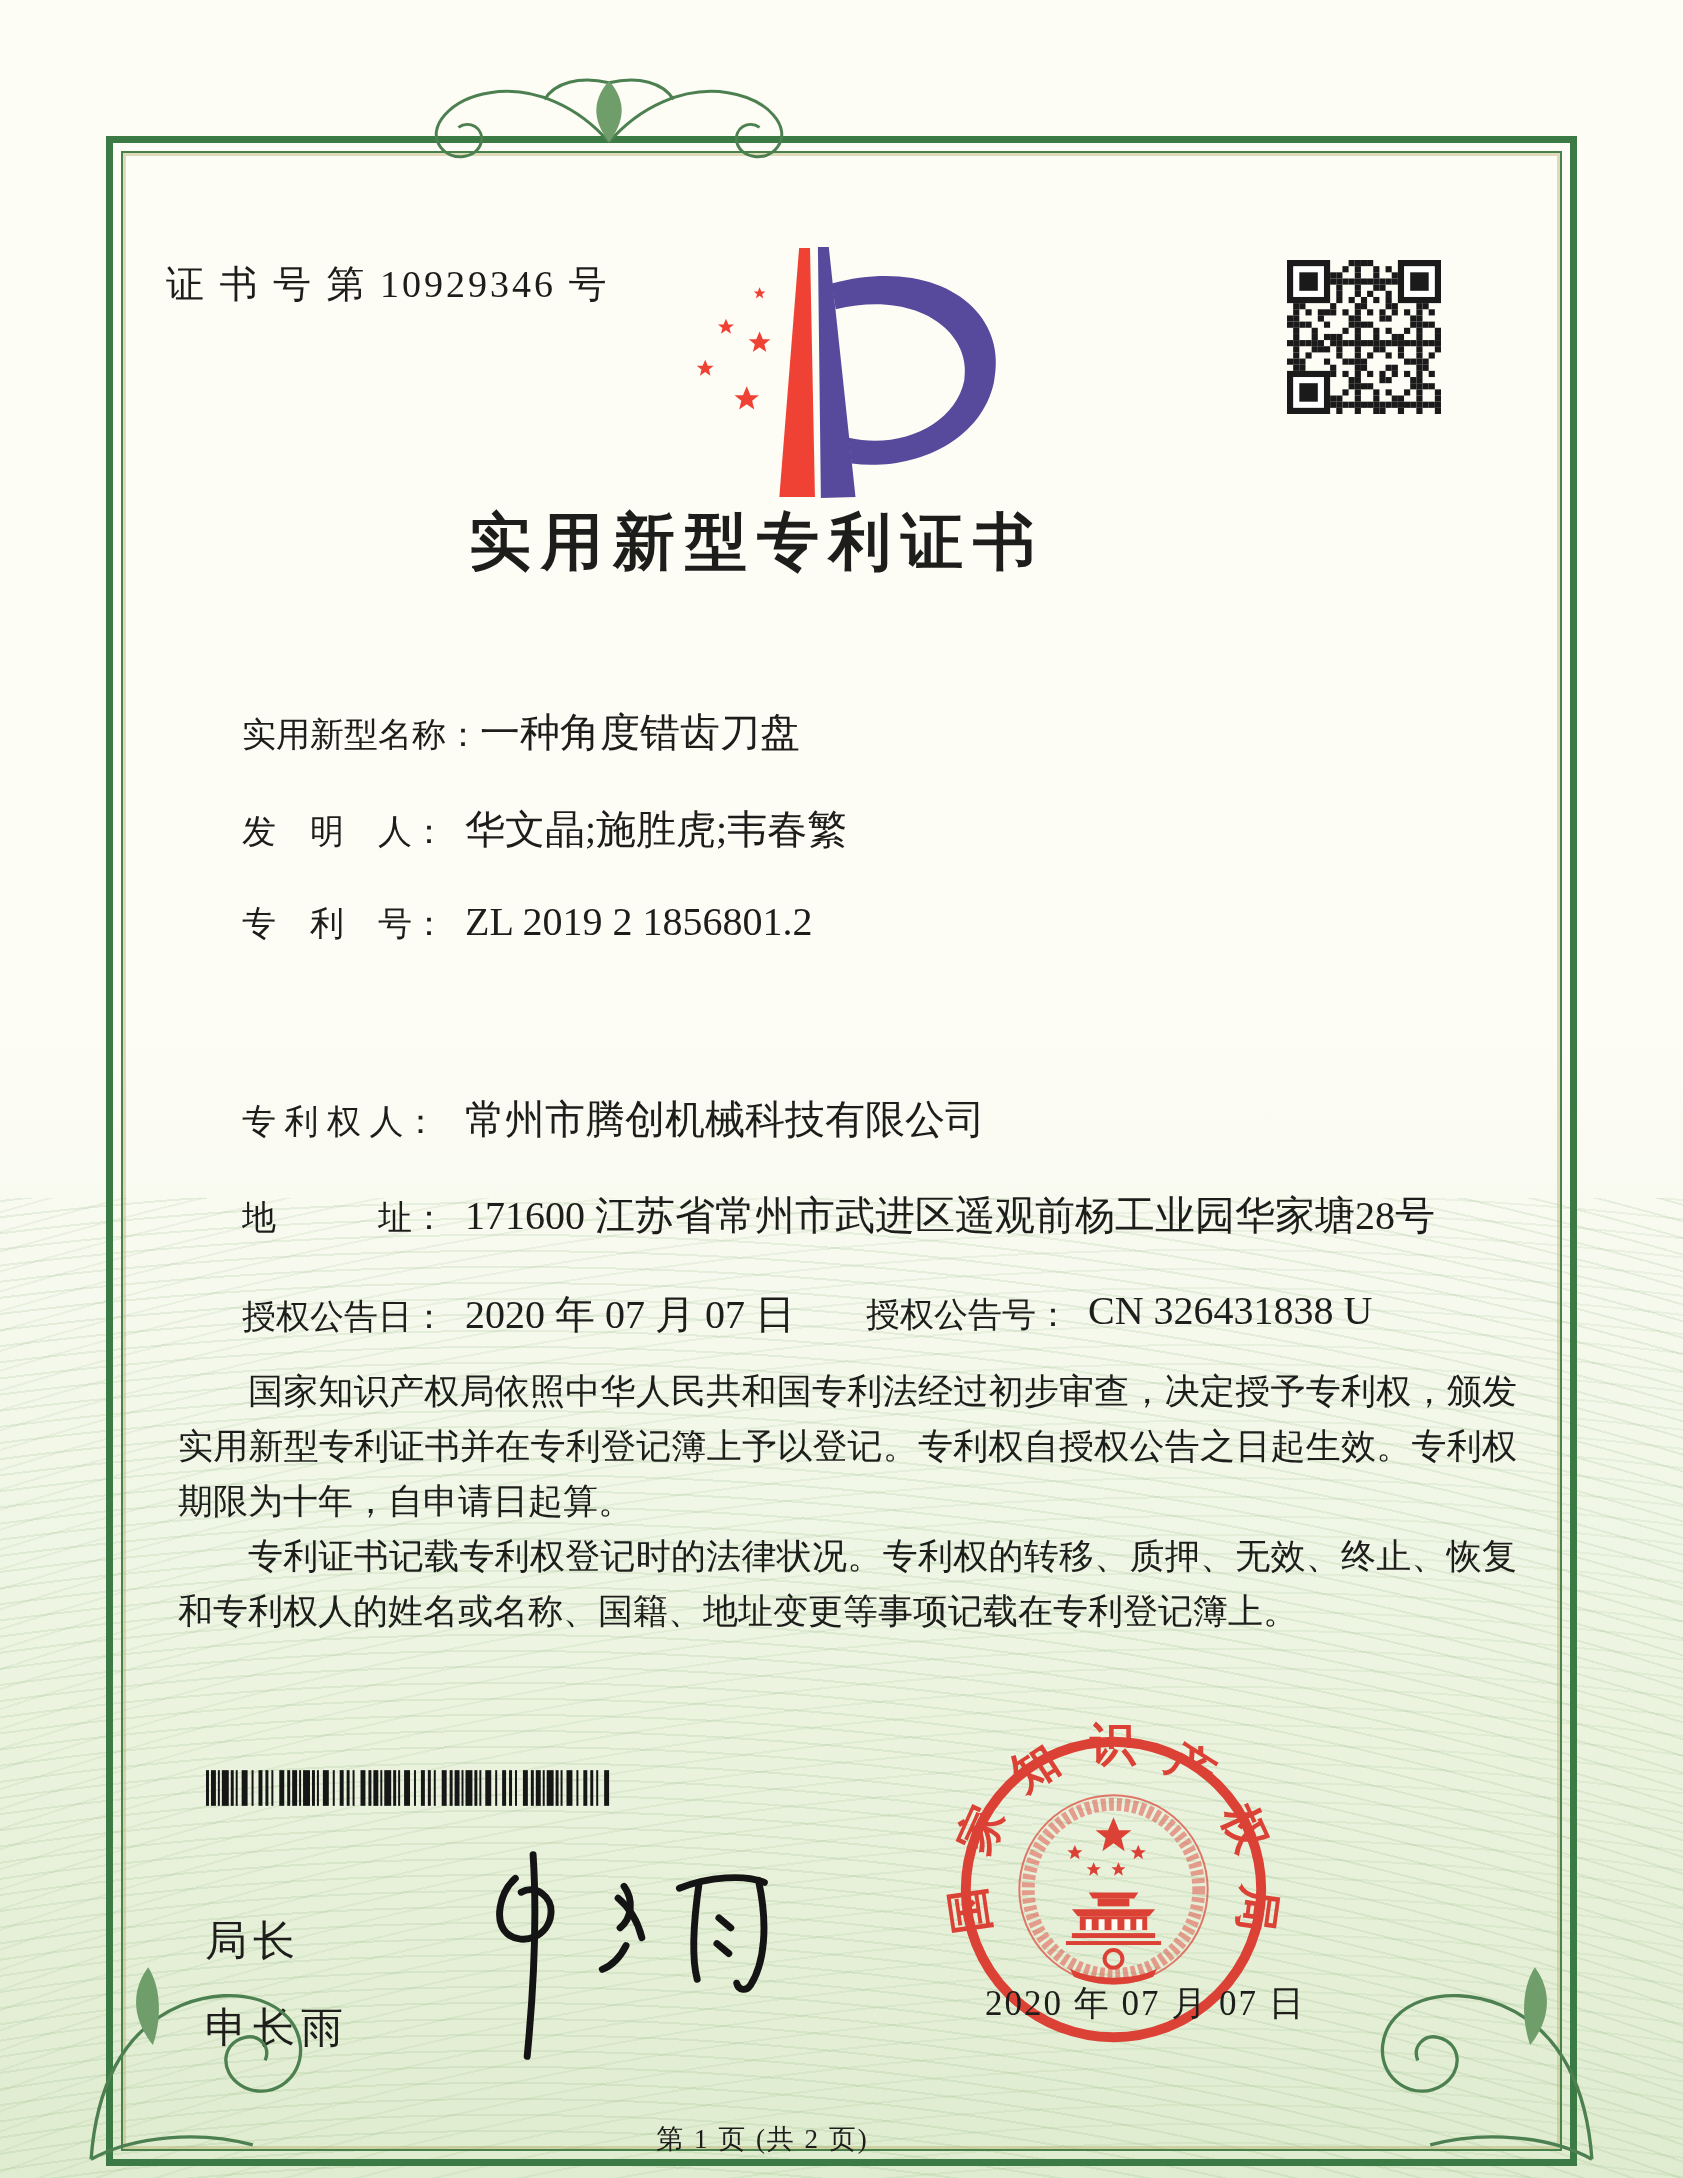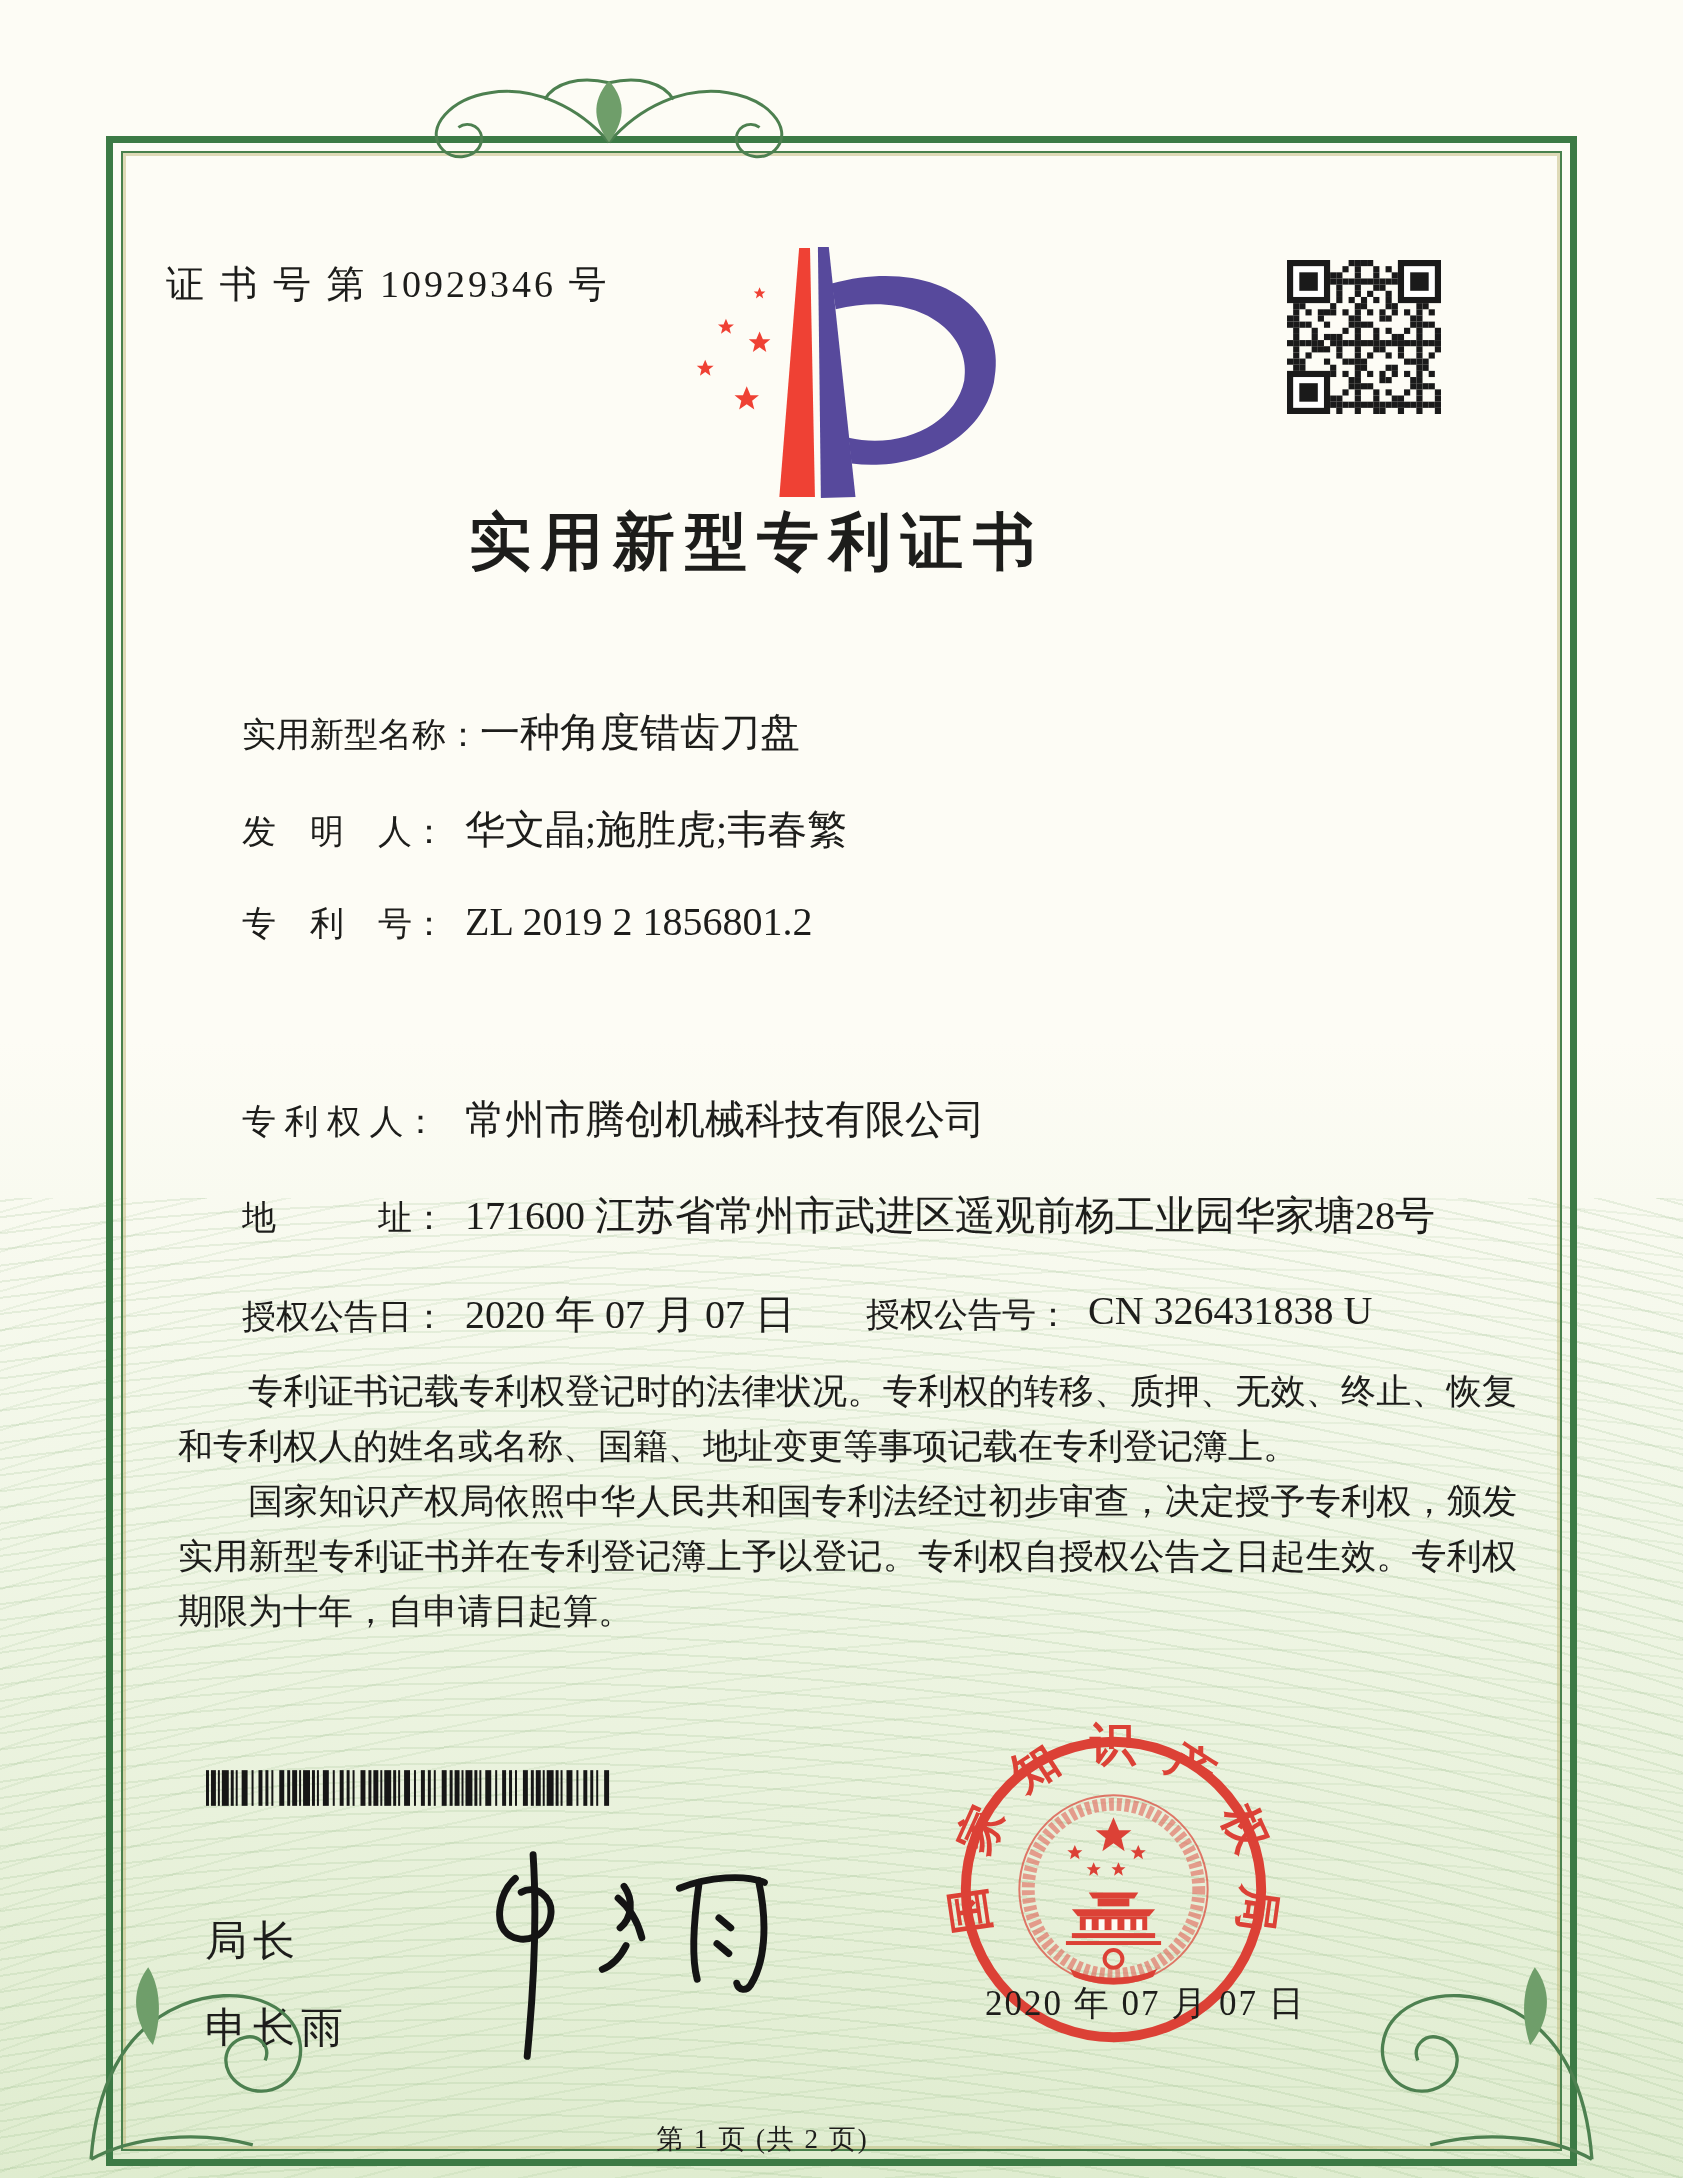--- a/index.html
+++ b/index.html
@@ -337,22 +337,22 @@
     <div class="row" style="top:1188px">
       <span class="lbl">地　　　址：</span><span class="val">171600 江苏省常州市武进区遥观前杨工业园华家塘28号</span>
     </div>
     <div class="row" style="top:1287px">
       <span class="lbl">授权公告日：</span><span class="val">2020 年 07 月 07 日</span>
       <span class="lbl2">授权公告号：</span>
       <span class="val2">CN 326431838 U</span>
     </div>
 
     <div class="paras">
+      <p>国家知识产权局依照中华人民共和国专利法经过初步审查，决定授予专利权，颁发实用新型专利证书并在专利登记簿上予以登记。专利权自授权公告之日起生效。专利权期限为十年，自申请日起算。</p>
       <p>专利证书记载专利权登记时的法律状况。专利权的转移、质押、无效、终止、恢复和专利权人的姓名或名称、国籍、地址变更等事项记载在专利登记簿上。</p>
-      <p>国家知识产权局依照中华人民共和国专利法经过初步审查，决定授予专利权，颁发实用新型专利证书并在专利登记簿上予以登记。专利权自授权公告之日起生效。专利权期限为十年，自申请日起算。</p>
     </div>
 
     <svg id="barcode-svg" class="abs" style="left:206px;top:1770px;width:412px;height:36px" viewBox="0 0 416 36">
         <g fill="#161616">
           <rect x="0" y="0" width="3" height="36"></rect>
           <rect x="5" y="0" width="5" height="36"></rect>
           <rect x="12" y="0" width="2" height="36"></rect>
           <rect x="16" y="0" width="7" height="36"></rect>
           <rect x="25" y="0" width="3" height="36"></rect>
           <rect x="30" y="0" width="2" height="36"></rect>

